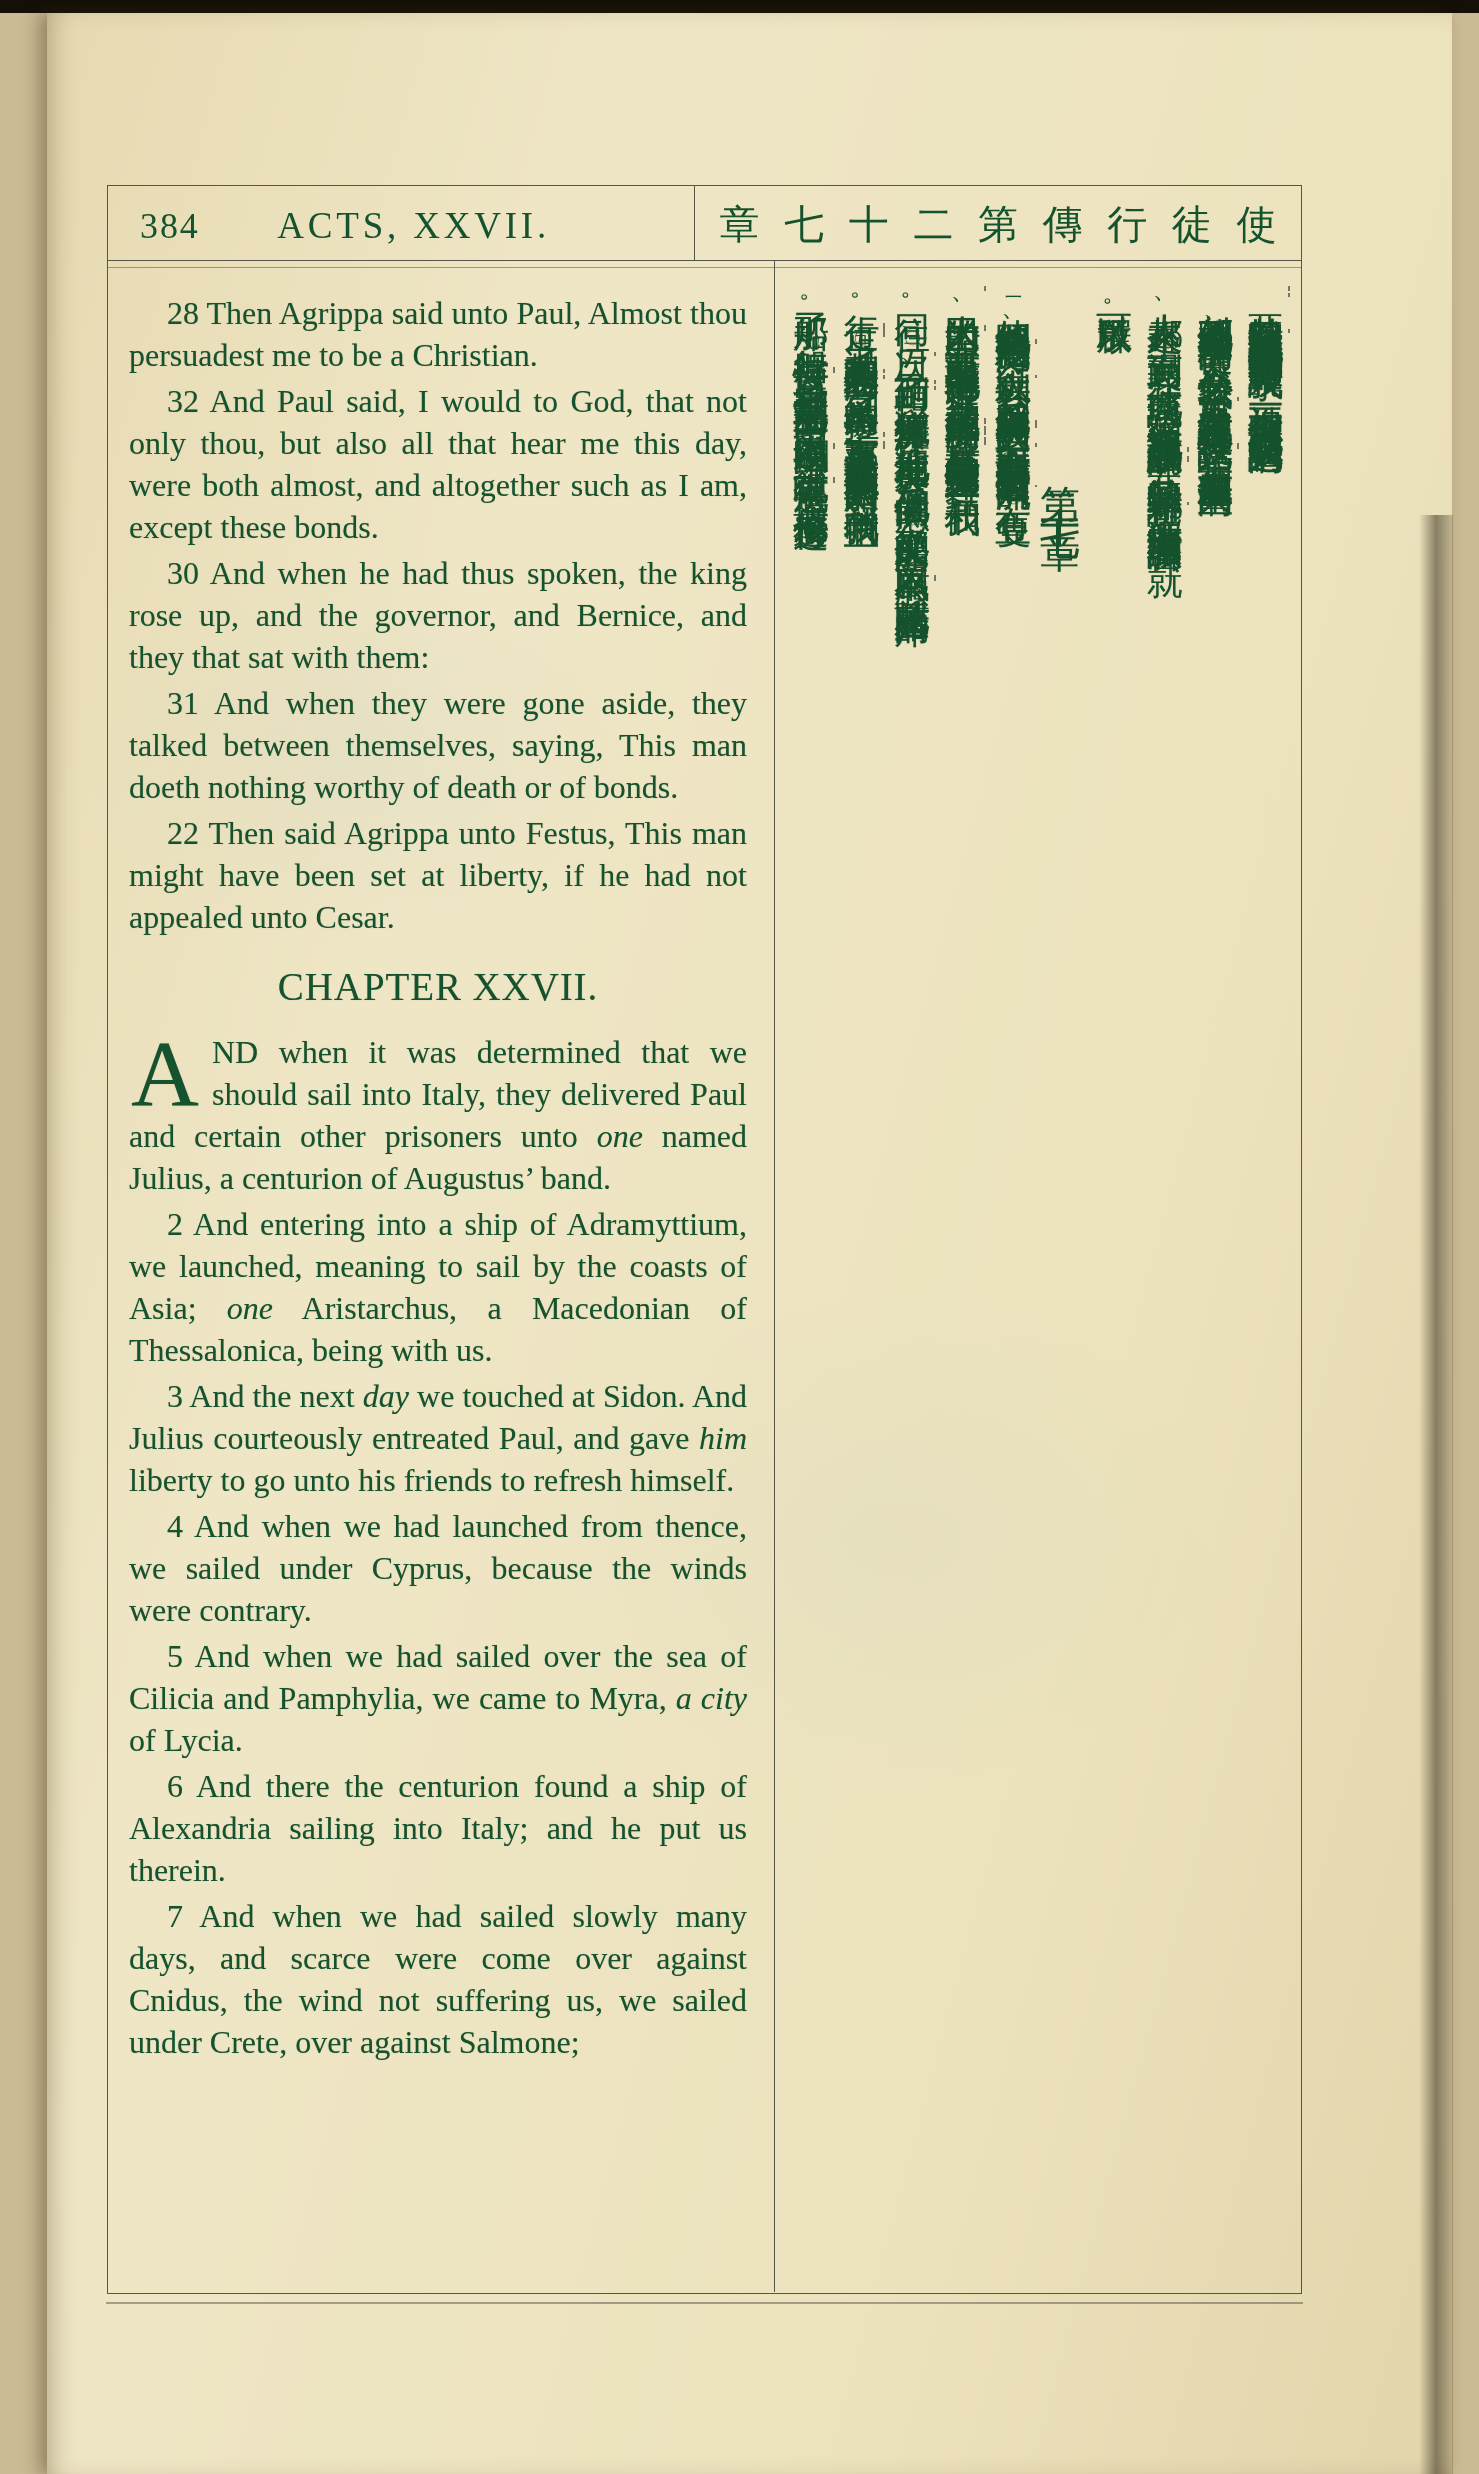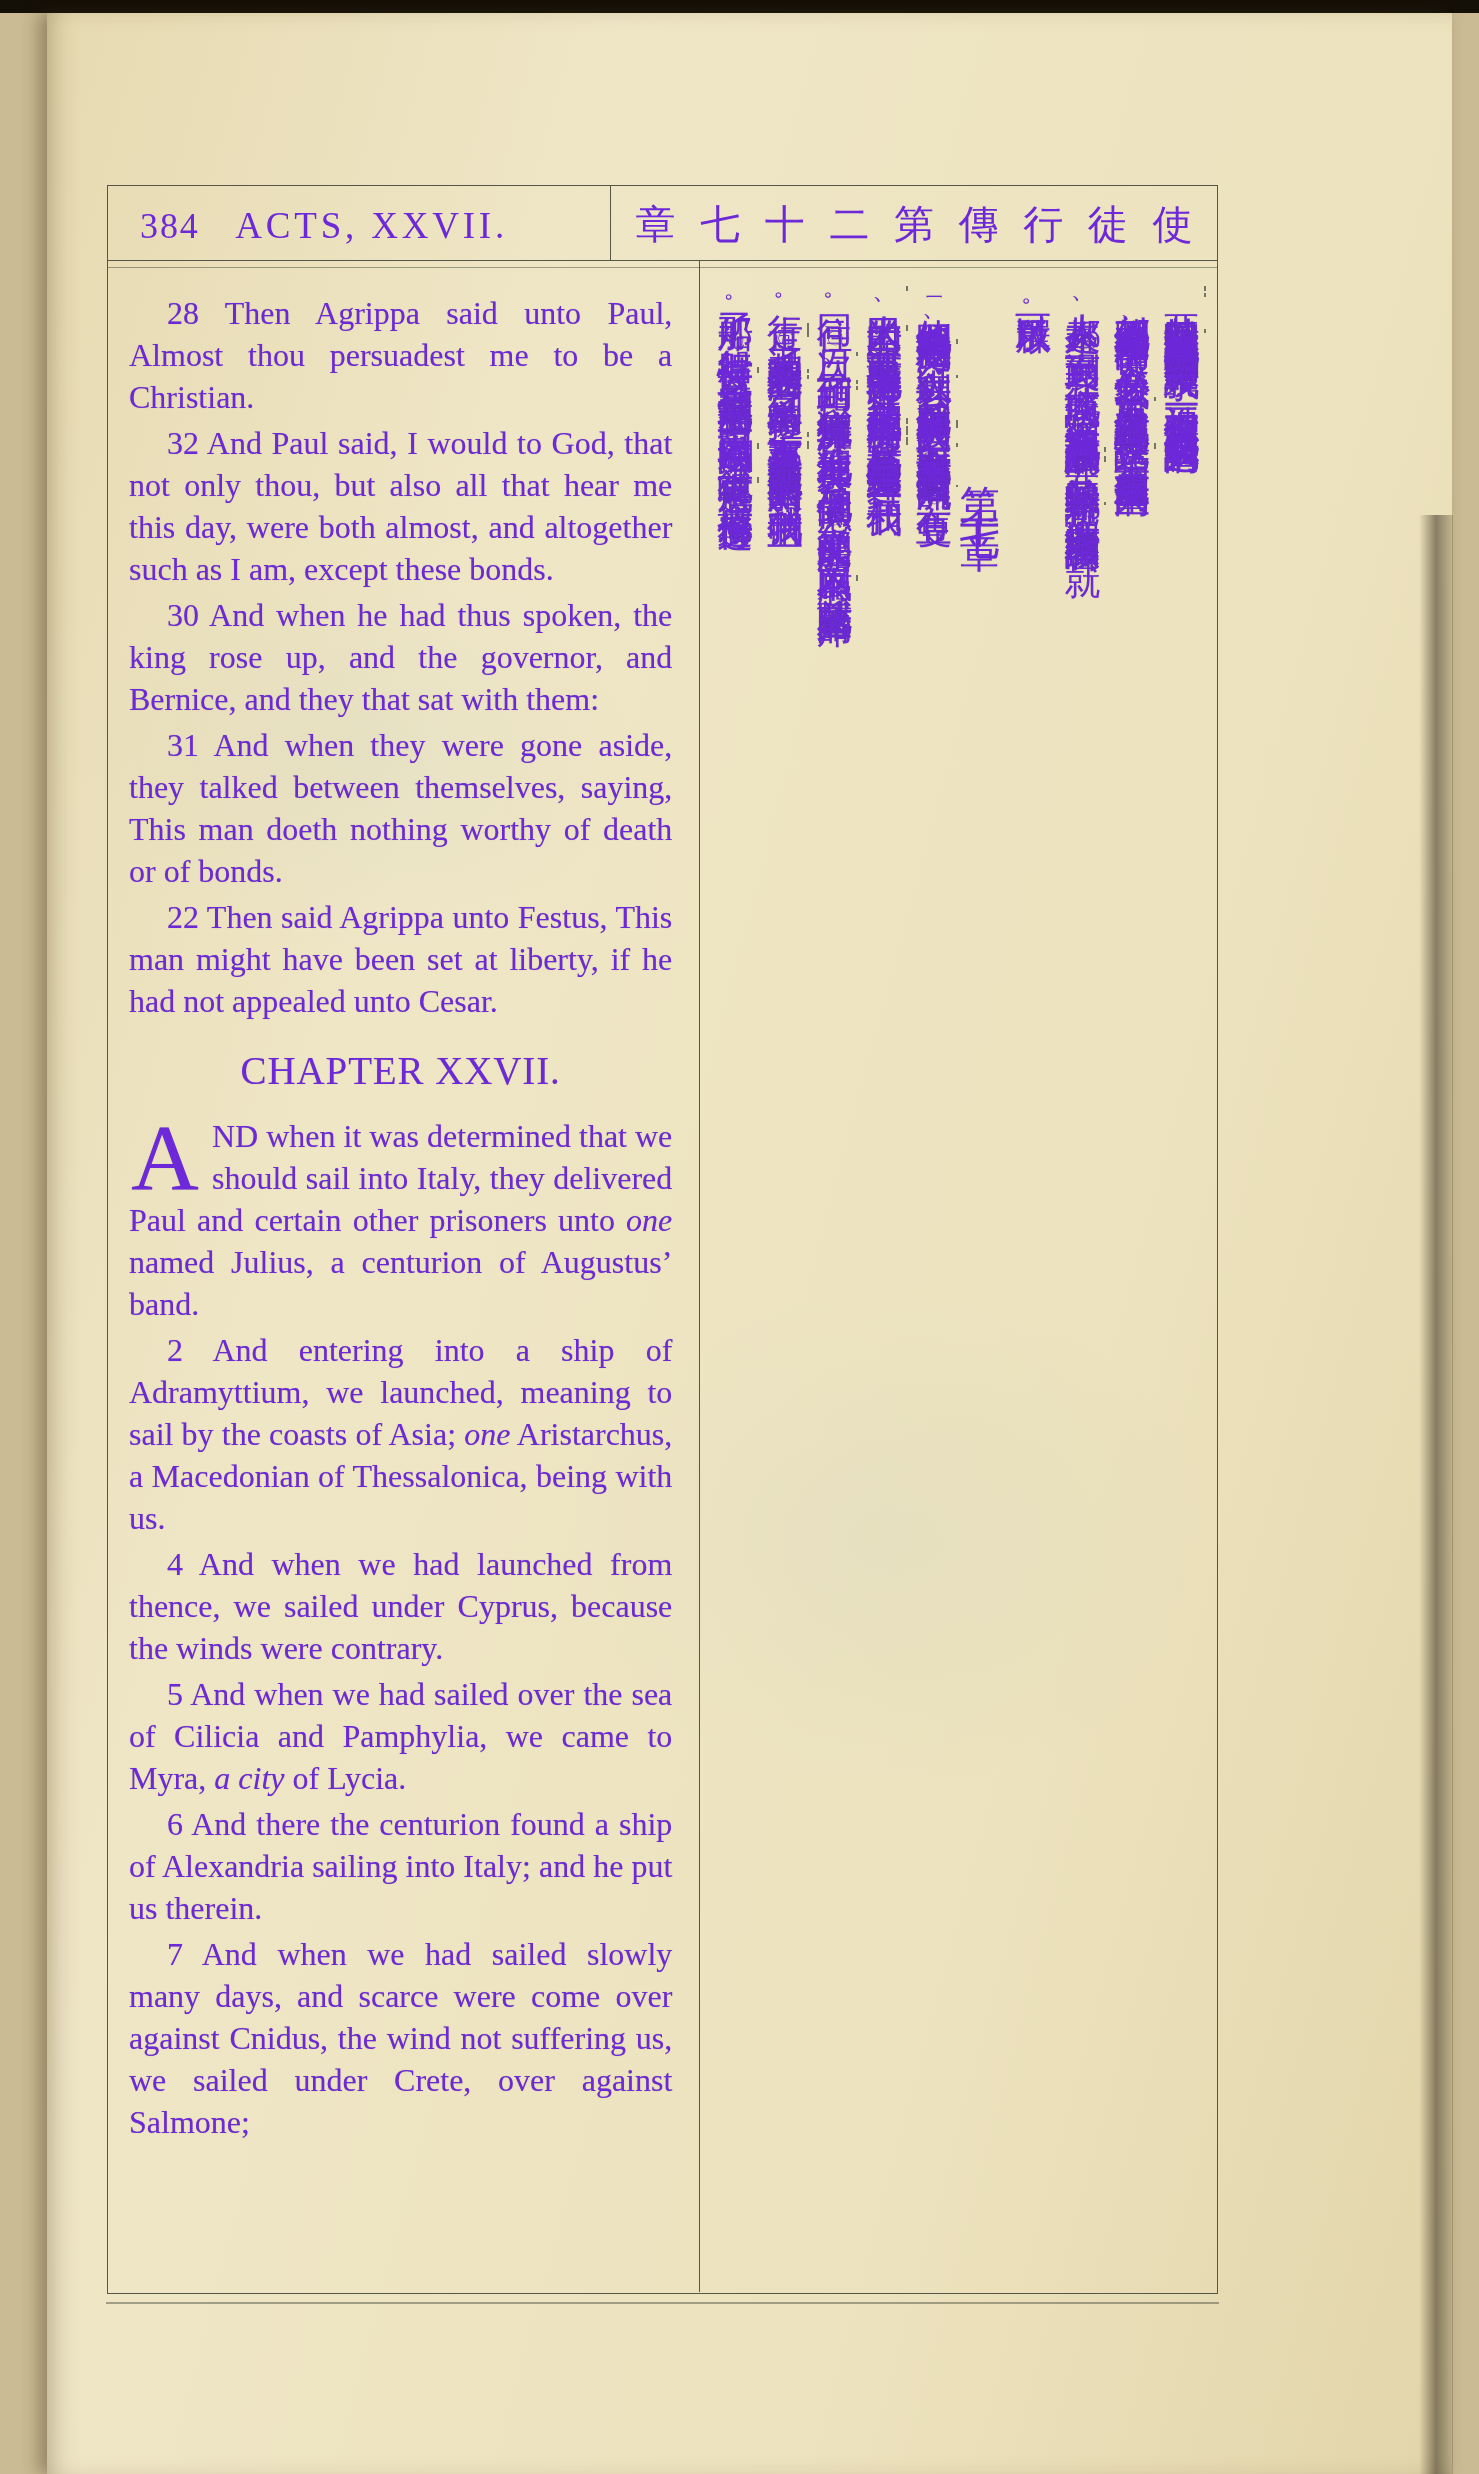--- a/index.html
+++ b/index.html
@@ -20,24 +20,24 @@
       radial-gradient(ellipse 397px 283px at 22% 30%, rgba(125,165,180,.07), transparent 70%),
       radial-gradient(ellipse 472px 359px at 60% 62%, rgba(125,165,180,.06), transparent 70%),
       linear-gradient(105deg,#e6dab1 0%,#efe6c6 28%,#ece2bd 70%,#e2d5ab 100%);
     box-shadow:-7.6px 0 17px rgba(60,45,20,.4), inset 15px 0 28px -13.2px rgba(95,75,38,.45);
   }
   .photo-edge-right{
     position:absolute;left:1419px;top:515px;width:34px;height:1960px;
     background:linear-gradient(to right,rgba(40,30,15,0) 0%,rgba(40,30,15,.5) 50%,rgba(95,78,45,.28) 100%);
   }
   .text-frame{
-    position:absolute;left:107px;top:185px;width:1111px;height:2109px;
+    position:absolute;left:107px;top:185px;width:1195px;height:2109px;
     border:1.9px solid #565648;
     box-sizing:border-box;
-    color:#6d28d9;
+    color:#14532d;
   }
   .text-frame::after{
     content:"";position:absolute;left:-1.9px;right:-1.9px;bottom:-11.3px;height:1.9px;
     background:rgba(86,86,72,.5);
   }
   .header-row{
     display:flex;height:74px;border-bottom:1.9px solid #565648;position:relative;
   }
   .header-row::after{
     content:"";position:absolute;left:0;right:0;bottom:-7.6px;height:0.9px;
@@ -113,20 +113,21 @@
   <div class="content-row">
     <div class="english-col">
         <p><span>28 Then Agrippa said unto Paul, Almost thou persuadest me to be a Christian.</span></p>
         <p><span>32 And Paul said, I would to God, that not only thou, but also all that hear me this day, were both almost, and altogether such as I am, except these bonds.</span></p>
         <p><span>30 And when he had thus spoken, the king rose up, and the governor, and Bernice, and they that sat with them:</span></p>
         <p><span>31 And when they were gone aside, they talked between themselves, saying, This man doeth nothing worthy of death or of bonds.</span></p>
         <p><span>22 Then said Agrippa unto Festus, This man might have been set at liberty, if he had not appealed unto Cesar.</span></p>
         <p class="chapter-heading"><span>CHAPTER XXVII.</span></p>
         <p class="dropcap-para"><span class="dropcap">A</span><span>ND when it was determined that we should sail into Italy, they delivered Paul and certain other prisoners unto </span><i>one</i><span> named Julius, a centurion of Augustus’ band.</span></p>
         <p><span>2 And entering into a ship of Adramyttium, we launched, meaning to sail by the coasts of Asia; </span><i>one</i><span> Aristarchus, a Macedonian of Thessalonica, being with us.</span></p>
+        <p><span>3 And the next </span><i>day</i><span> we touched at Sidon. And Julius courteously entreated Paul, and gave </span><i>him</i><span> liberty to go unto his friends to refresh himself.</span></p>
         <p><span>4 And when we had launched from thence, we sailed under Cyprus, because the winds were contrary.</span></p>
         <p><span>5 And when we had sailed over the sea of Cilicia and Pamphylia, we came to Myra, </span><i>a city</i><span> of Lycia.</span></p>
         <p><span>6 And there the centurion found a ship of Alexandria sailing into Italy; and he put us therein.</span></p>
         <p><span>7 And when we had sailed slowly many days, and scarce were come over against Cnidus, the wind not suffering us, we sailed under Crete, over against Salmone;</span></p>
       </div>
     <div class="chinese-col-block">
         <div class="ccol"><span class="m-p">亞基帕</span><span>對</span><span class="m-p">保羅</span><span>說你如此勸我幾乎使我作基督的門徒了</span><span class="m-p">保羅</span><span>說我求　神不但叫你一個人就是今日一切聽我講道的</span></div>
         <div class="ccol"><span>都叫他們不止幾乎作基督的門徒</span><span class="punc">、</span><span>必全然像我</span><span class="punc">、</span><span>只不要像我在這縲絏之中</span><span class="vnum">〇三十</span><span class="m-p">保羅</span><span>說完這話</span><span class="punc">、</span><span>王和方伯並</span><span class="m-p">百尼基</span><span>與同坐的</span></div>
         <div class="ccol"><span>人都起來</span><span class="punc">、</span><span class="vnum">〇三十一</span><span>退到裏面</span><span class="punc">、</span><span>彼此商議說</span><span class="punc">、</span><span>這個人並沒有犯該死該鎖綁的罪</span><span class="punc">。</span><span class="vnum">〇三十二</span><span class="m-p">亞基帕</span><span>又對</span><span class="m-p">非斯都</span><span>說</span><span class="punc">、</span><span>這個人若沒有求</span><span class="m-p">該撒</span><span>審問</span><span class="punc">、</span><span>就</span></div>
         <div class="ccol"><span>可以釋放了</span><span class="punc">。</span></div>

